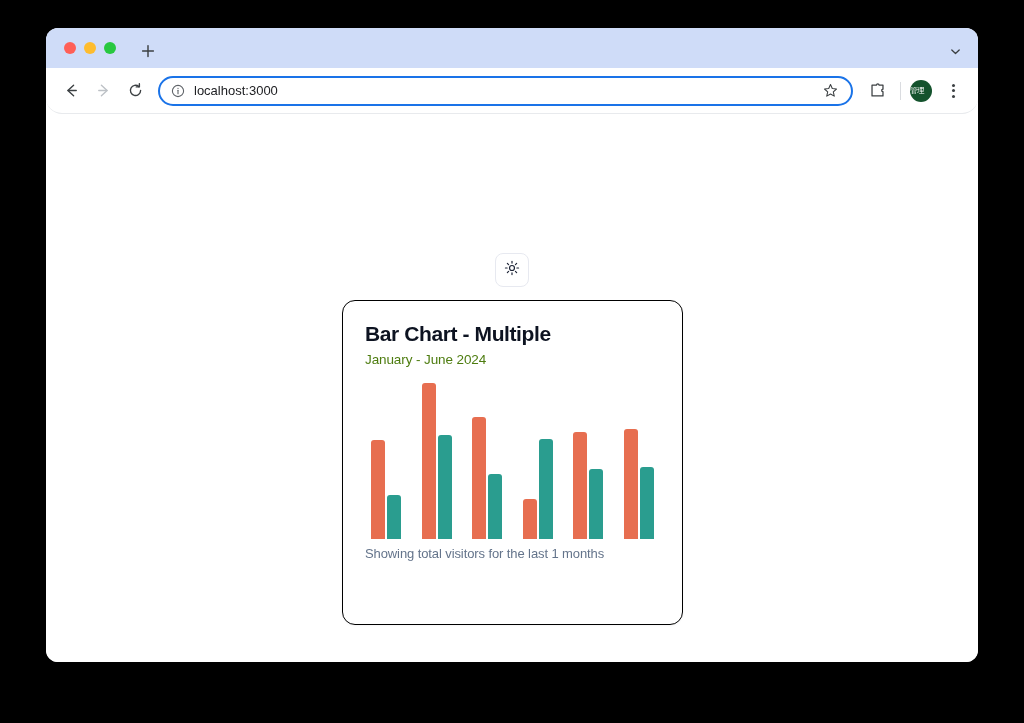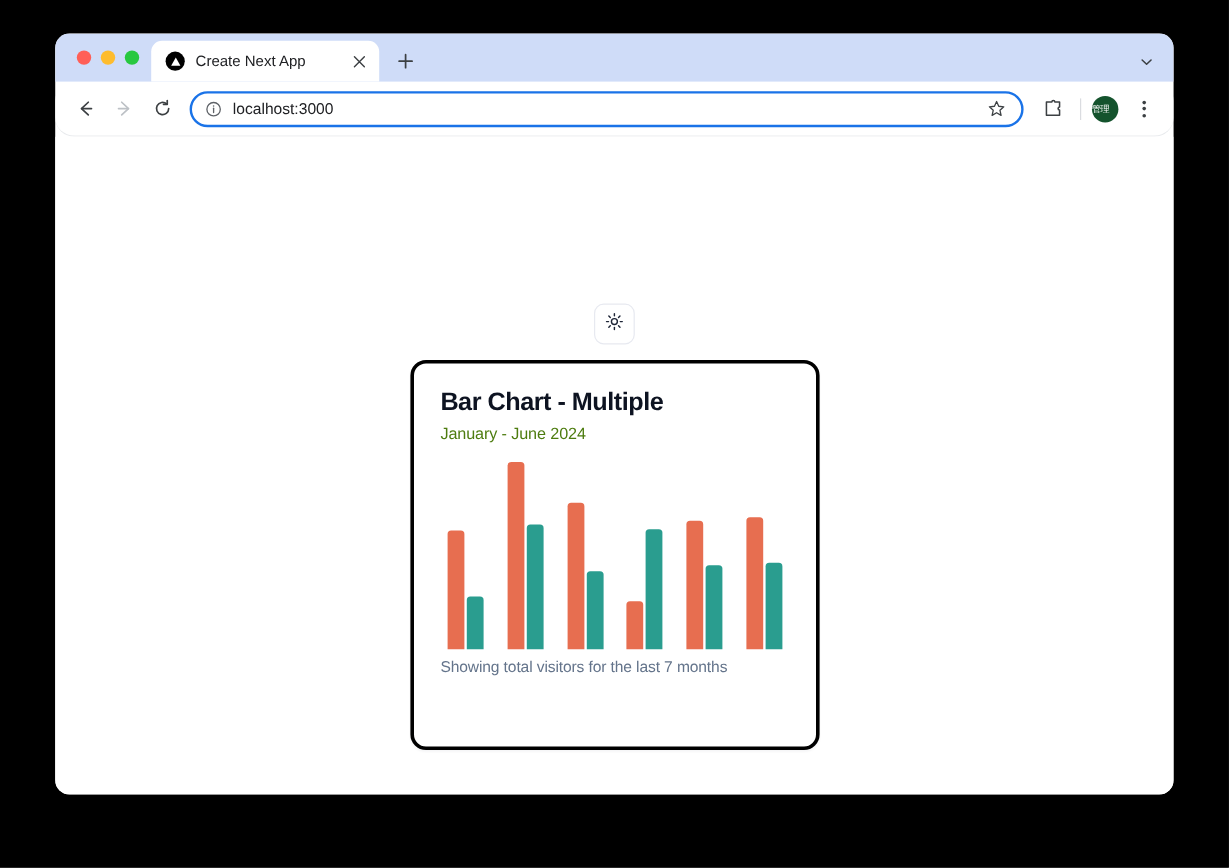--- a/index.html
+++ b/index.html
@@ -178,21 +178,21 @@
     display: flex; align-items: center; justify-content: center;
     color: #1d2436;
   }
 
   
   .chart-card {
     position: absolute;
     left: 296px; top: 186px;
     width: 341px; height: 325px;
     background: #ffffff;
-    border: 3px solid #000000;
+    border: 1px solid #000000;
     border-radius: 13px;
     box-shadow: 0 1px 2px rgba(16,24,40,0.04);
     padding: 21px 22px 0 22px;
   }
   .card-title {
     font-size: 21px;
     font-weight: 700;
     color: #0d1321;
     letter-spacing: -0.4px;
     line-height: 1.15;
@@ -254,33 +254,20 @@
 
 <div class="browser-window">
 
   <div class="tab-strip">
     <div class="traffic-lights">
       <span class="dot red"></span>
       <span class="dot yellow"></span>
       <span class="dot green"></span>
     </div>
 
-    <div class="tab">
-      <span class="favicon">
-        <svg width="11" height="11" viewBox="0 0 12 12">
-            <polygon points="6,2.2 10.2,9.6 1.8,9.6" fill="#ffffff"></polygon>
-          </svg>
-      </span>
-      <span class="tab-title">Create Next App</span>
-      <span class="tab-close">
-        <svg width="11" height="11" viewBox="0 0 12 12">
-            <path d="M1.5 1.5 L10.5 10.5 M10.5 1.5 L1.5 10.5" stroke="#3c4043" stroke-width="1.3" stroke-linecap="round"></path>
-          </svg>
-      </span>
-    </div>
 
     <div class="new-tab">
       <svg width="14" height="14" viewBox="0 0 14 14">
           <path d="M7 1.6 V12.4 M1.6 7 H12.4" stroke="#3c4043" stroke-width="1.45" stroke-linecap="round"></path>
         </svg>
     </div>
 
     <div class="tabstrip-caret">
       <svg width="13" height="13" viewBox="0 0 14 14">
           <path d="M3 5.4 L7 9.2 L11 5.4" stroke="#3c4043" stroke-width="1.4" fill="none" stroke-linecap="round" stroke-linejoin="round"></path>
@@ -390,18 +377,18 @@
               <div class="bar" style="height: 70px; background: rgb(42, 157, 143);"></div>
             </div>
             <div class="group" title="June">
               <div class="bar" style="height: 110px; background: rgb(231, 110, 80);"></div>
               <div class="bar" style="height: 72px; background: rgb(42, 157, 143);"></div>
             </div>
           </div>
       </div>
 
       <div class="card-foot">
-        <div class="foot-sub">Showing total visitors for the last 7 months</div>
+        <div class="foot-sub">Showing total visitors for the last 1 months</div>
       </div>
     </div>
 
   </div>
 </div>
 
 </body></html>

